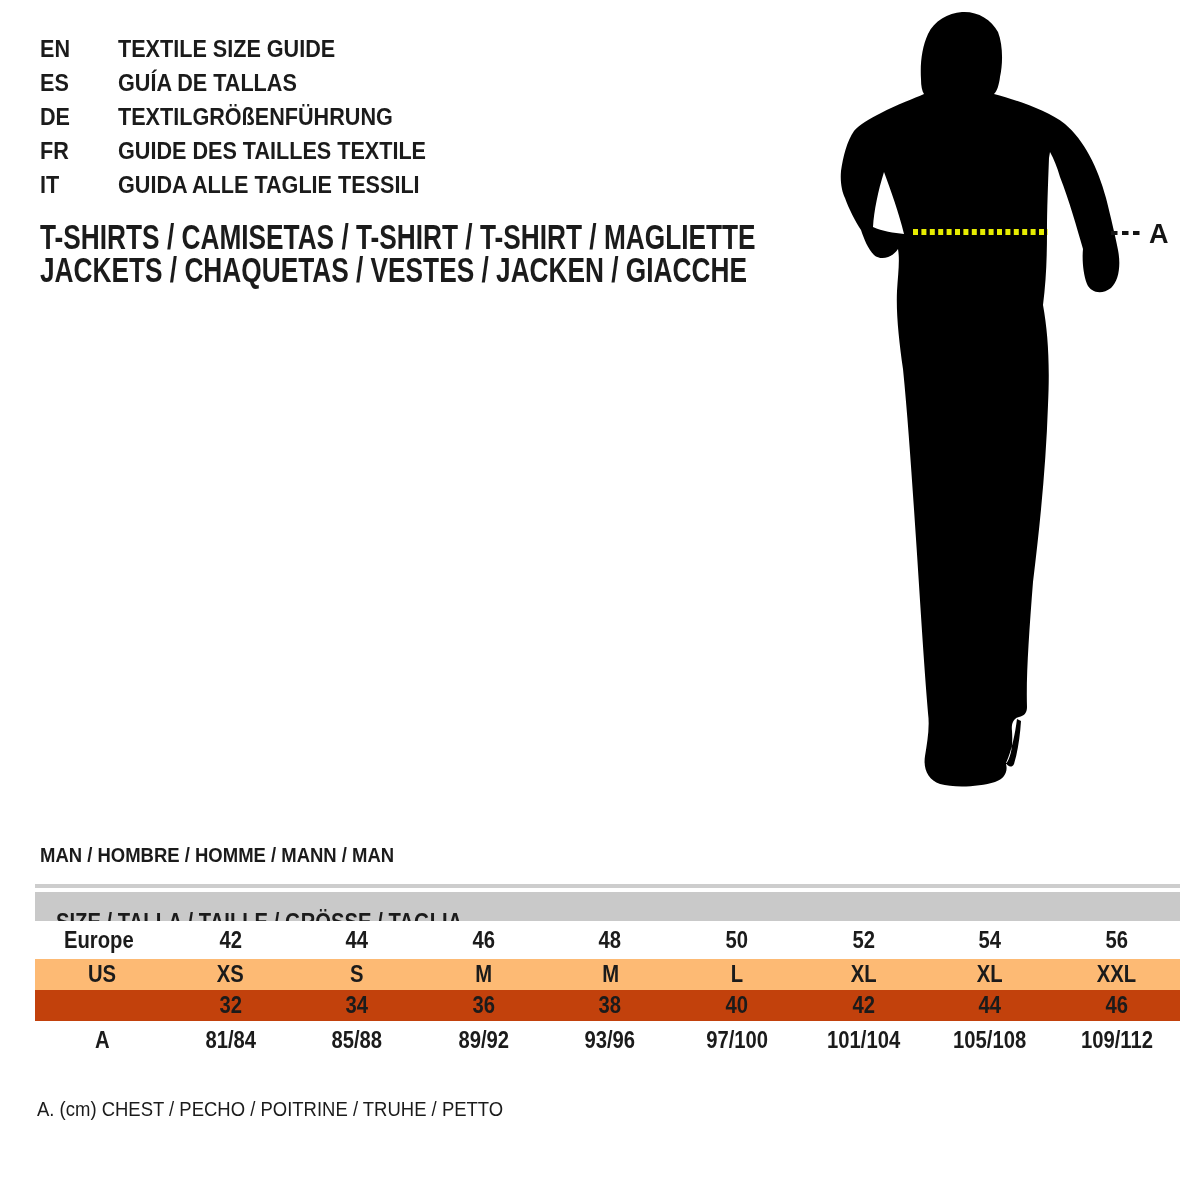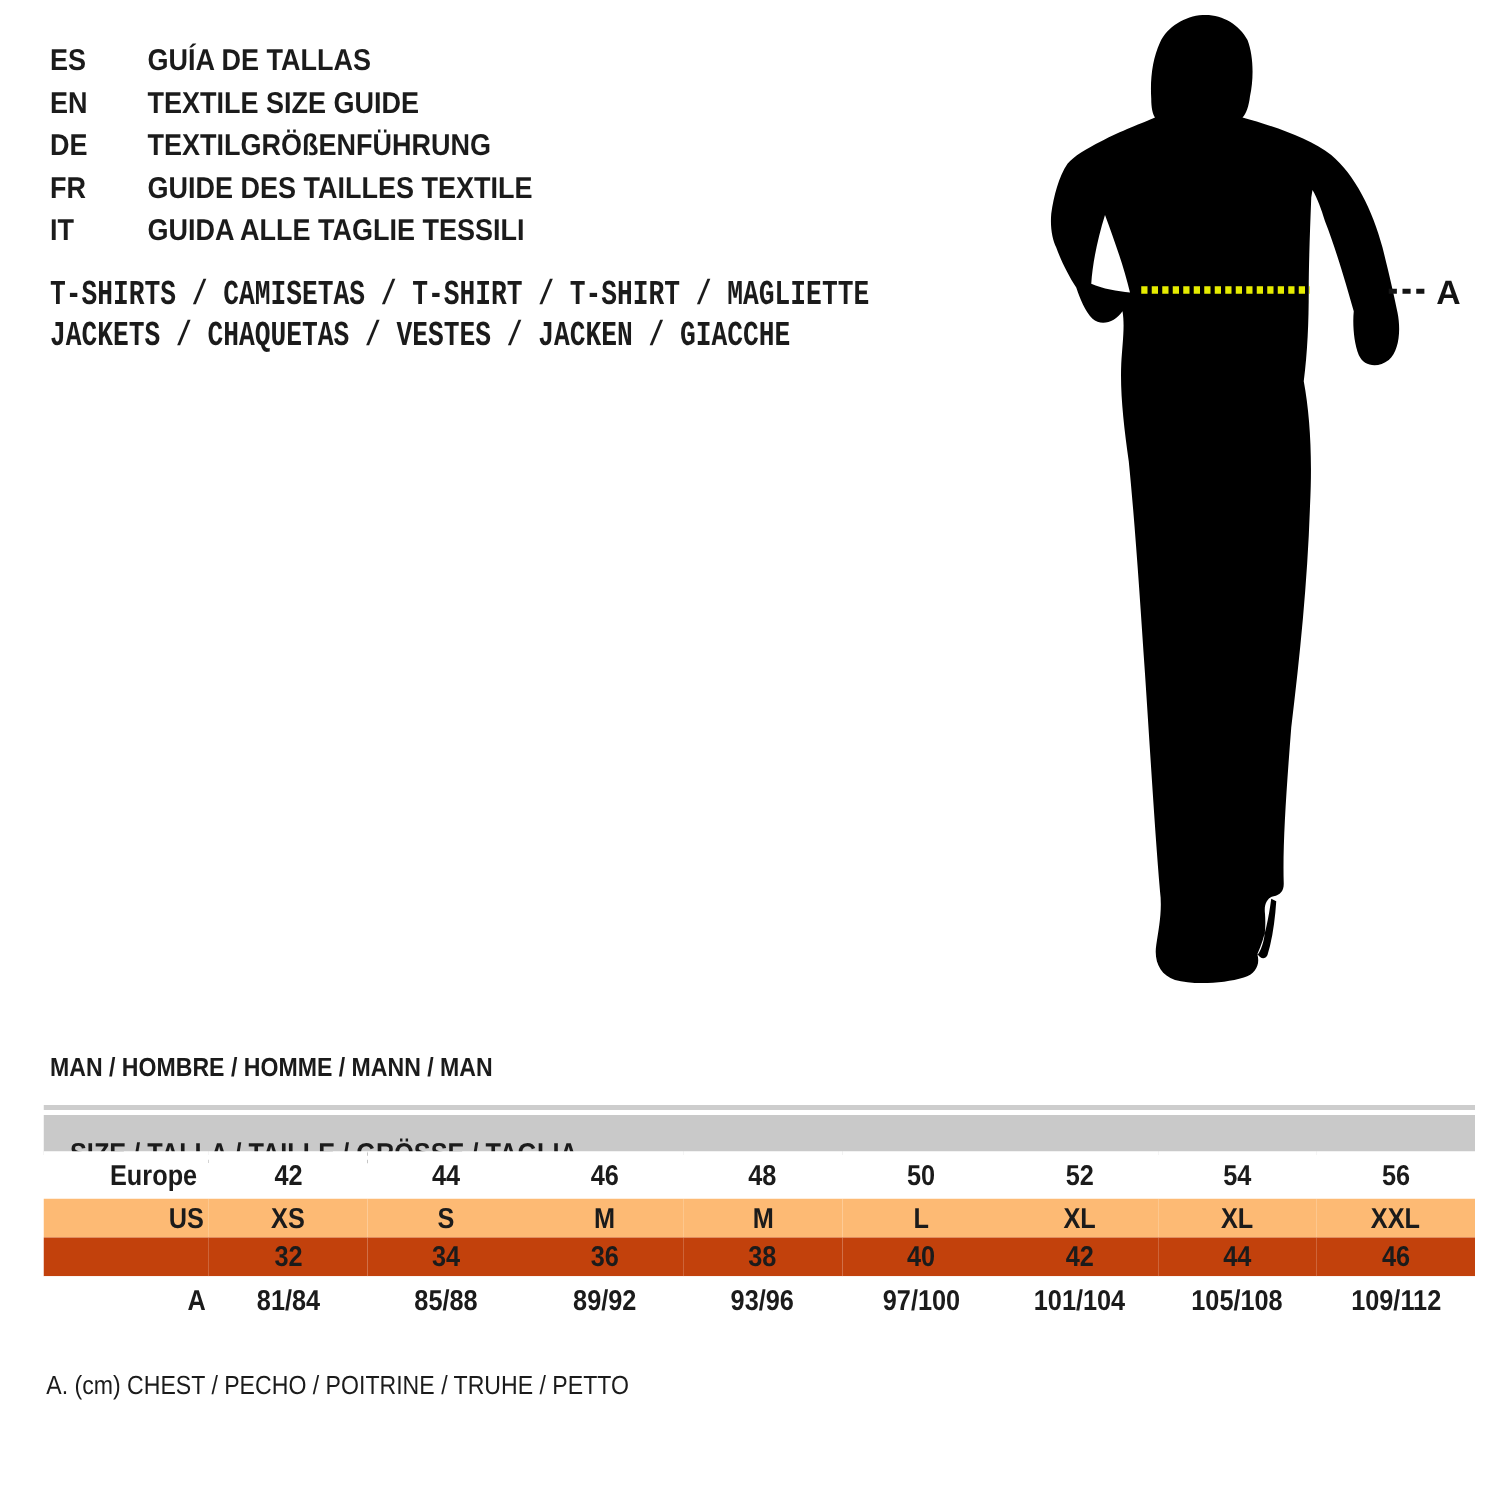--- a/index.html
+++ b/index.html
@@ -10,59 +10,59 @@
   .cndc{display:inline-block;transform:scaleX(0.88);white-space:nowrap;} 
   .cndl{display:inline-block;transform:scaleX(0.88);transform-origin:0 50%;white-space:nowrap;}
   .cnd2{display:inline-block;transform:scaleX(0.75);transform-origin:0 50%;white-space:nowrap;}
 
   
   .lang-block{position:absolute;left:40px;top:32px;}
   .lang-row{display:flex;height:34px;align-items:center;font-weight:700;font-size:24px;}
   .lang-code{width:78px;}
 
   
-  .garments{position:absolute;left:40px;top:220px;font-weight:700;font-size:28px;line-height:33px;font-family:Liberation Mono, monospace;}
+  .garments{position:absolute;left:40px;top:220px;font-weight:700;font-size:35px;line-height:33px;}
 
   
   .silhouette{position:absolute;left:820px;top:0;width:380px;height:800px;margin:0;}
 
   
   .section-title{position:absolute;left:40px;top:844px;font-weight:700;font-size:21px;line-height:21px;margin:0;}
 
   
   .table-top-rule{position:absolute;left:35px;top:884px;width:1145px;height:4px;background:#cdcdcd;}
   .size-table-header{position:absolute;left:35px;top:892px;width:1145px;height:29px;background:#c9c9c9;
                      font-weight:700;font-size:23px;line-height:29px;padding:16px;box-sizing:border-box;}
   .size-table-header .cndl{margin-left:5px;}
   .size-table{position:absolute;left:35px;top:921px;width:1145px;border-collapse:collapse;table-layout:fixed;
               font-weight:700;font-size:23px;}
   .size-table td{padding:0;text-align:center;vertical-align:middle;}
-  .size-table td.lbl{text-align:right;padding-left:5px;}
+  .size-table td.lbl{text-align:center;padding-left:5px;}
   .size-table tr.r0{height:38px;background:#ffffff;}
   .size-table tr.r1{height:31px;background:#fdba74;}
   .size-table tr.r2{height:31px;background:#c2410c;}
   .size-table tr.r3{height:38px;background:#ffffff;}
   .col-label{width:132px;}
 
   
   .note{position:absolute;left:37px;top:1097px;font-weight:400;font-size:21px;line-height:24px;margin:0;}
 </style>
 </head>
 <body>
 
 <div class="canvas">
 
   <section class="lang-block">
     <div class="lang-row">
+      <span class="lang-code"><span class="cnd">EN</span></span>
+      <span class="cnd">TEXTILE SIZE GUIDE</span>
+    </div>
+    <div class="lang-row">
       <span class="lang-code"><span class="cnd">ES</span></span>
       <span class="cnd">GUÍA DE TALLAS</span>
-    </div>
-    <div class="lang-row">
-      <span class="lang-code"><span class="cnd">EN</span></span>
-      <span class="cnd">TEXTILE SIZE GUIDE</span>
     </div>
     <div class="lang-row">
       <span class="lang-code"><span class="cnd">DE</span></span>
       <span class="cnd">TEXTILGRÖßENFÜHRUNG</span>
     </div>
     <div class="lang-row">
       <span class="lang-code"><span class="cnd">FR</span></span>
       <span class="cnd">GUIDE DES TAILLES TEXTILE</span>
     </div>
     <div class="lang-row">

